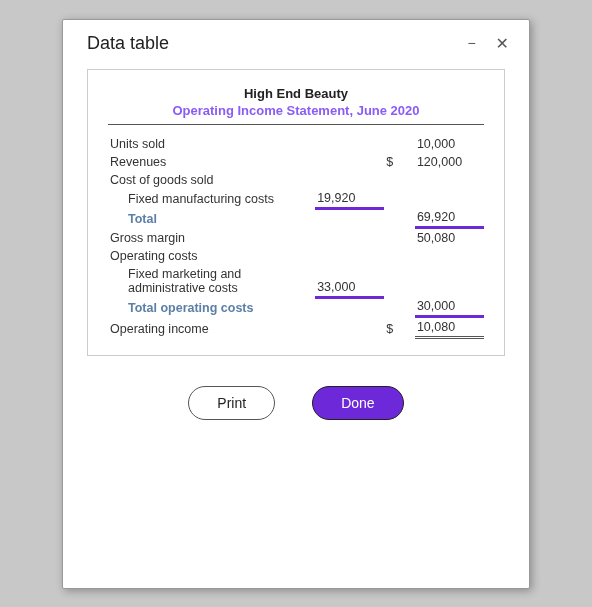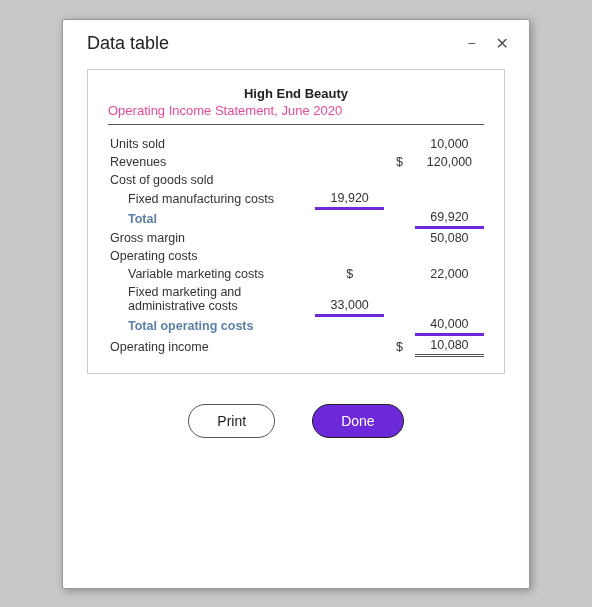--- a/index.html
+++ b/index.html
@@ -54,24 +54,24 @@
       padding: 16px 20px;
     }
     .report-title {
       text-align: center;
       font-size: 13px;
       font-weight: bold;
       color: #222;
       margin-bottom: 2px;
     }
     .report-subtitle {
-      text-align: left;
+      text-align: center;
       font-size: 13px;
-      font-weight: normal;
-      color: #ec4899;
+      font-weight: bold;
+      color: #8b5cf6;
       margin-bottom: 10px;
       border-bottom: 1px solid #555;
       padding-bottom: 6px;
     }
     table {
       width: 100%;
       border-collapse: collapse;
       font-size: 12.5px;
     }
     td {
@@ -107,21 +107,21 @@
     }
     .btn-done {
       background: #6d28d9;
       border: 1.5px solid #222;
       border-radius: 20px;
       padding: 8px 28px;
       font-size: 14px;
       cursor: pointer;
       color: #fff;
     }
-    .right-align { text-align: center; }
+    .right-align { text-align: left; }
     .bold { font-weight: bold; }
   </style>
 </head>
 <body>
 
 <div class="window">
   <div class="title-bar">
     <span class="title-bar-title">Data table</span>
     <div class="title-bar-controls">
       <button class="btn-minimize">−</button>
@@ -193,42 +193,35 @@
         </tr>
 
         <tr>
           <td>Operating costs</td>
           <td></td>
           <td></td>
           <td></td>
           <td></td>
         </tr>
 
-        <tr>
-          <td class="indent1">Variable marketing costs</td>
-          <td></td>
-          <td class="right-align">$</td>
-          <td></td>
-          <td class="right-align">22,000</td>
-        </tr>
 
         <tr>
           <td class="indent1">Fixed marketing and administrative costs</td>
           <td></td>
           <td class="right-align underline-cell">33,000</td>
           <td></td>
           <td></td>
         </tr>
 
         <tr>
           <td class="indent1 colored-label bold">Total operating costs</td>
           <td></td>
           <td></td>
           <td></td>
-          <td class="right-align underline-cell">40,000</td>
+          <td class="right-align underline-cell">30,000</td>
         </tr>
 
         <tr>
           <td>Operating income</td>
           <td></td>
           <td></td>
           <td class="right-align">$</td>
           <td class="right-align double-underline-cell">10,080</td>
         </tr>
       </tbody>

